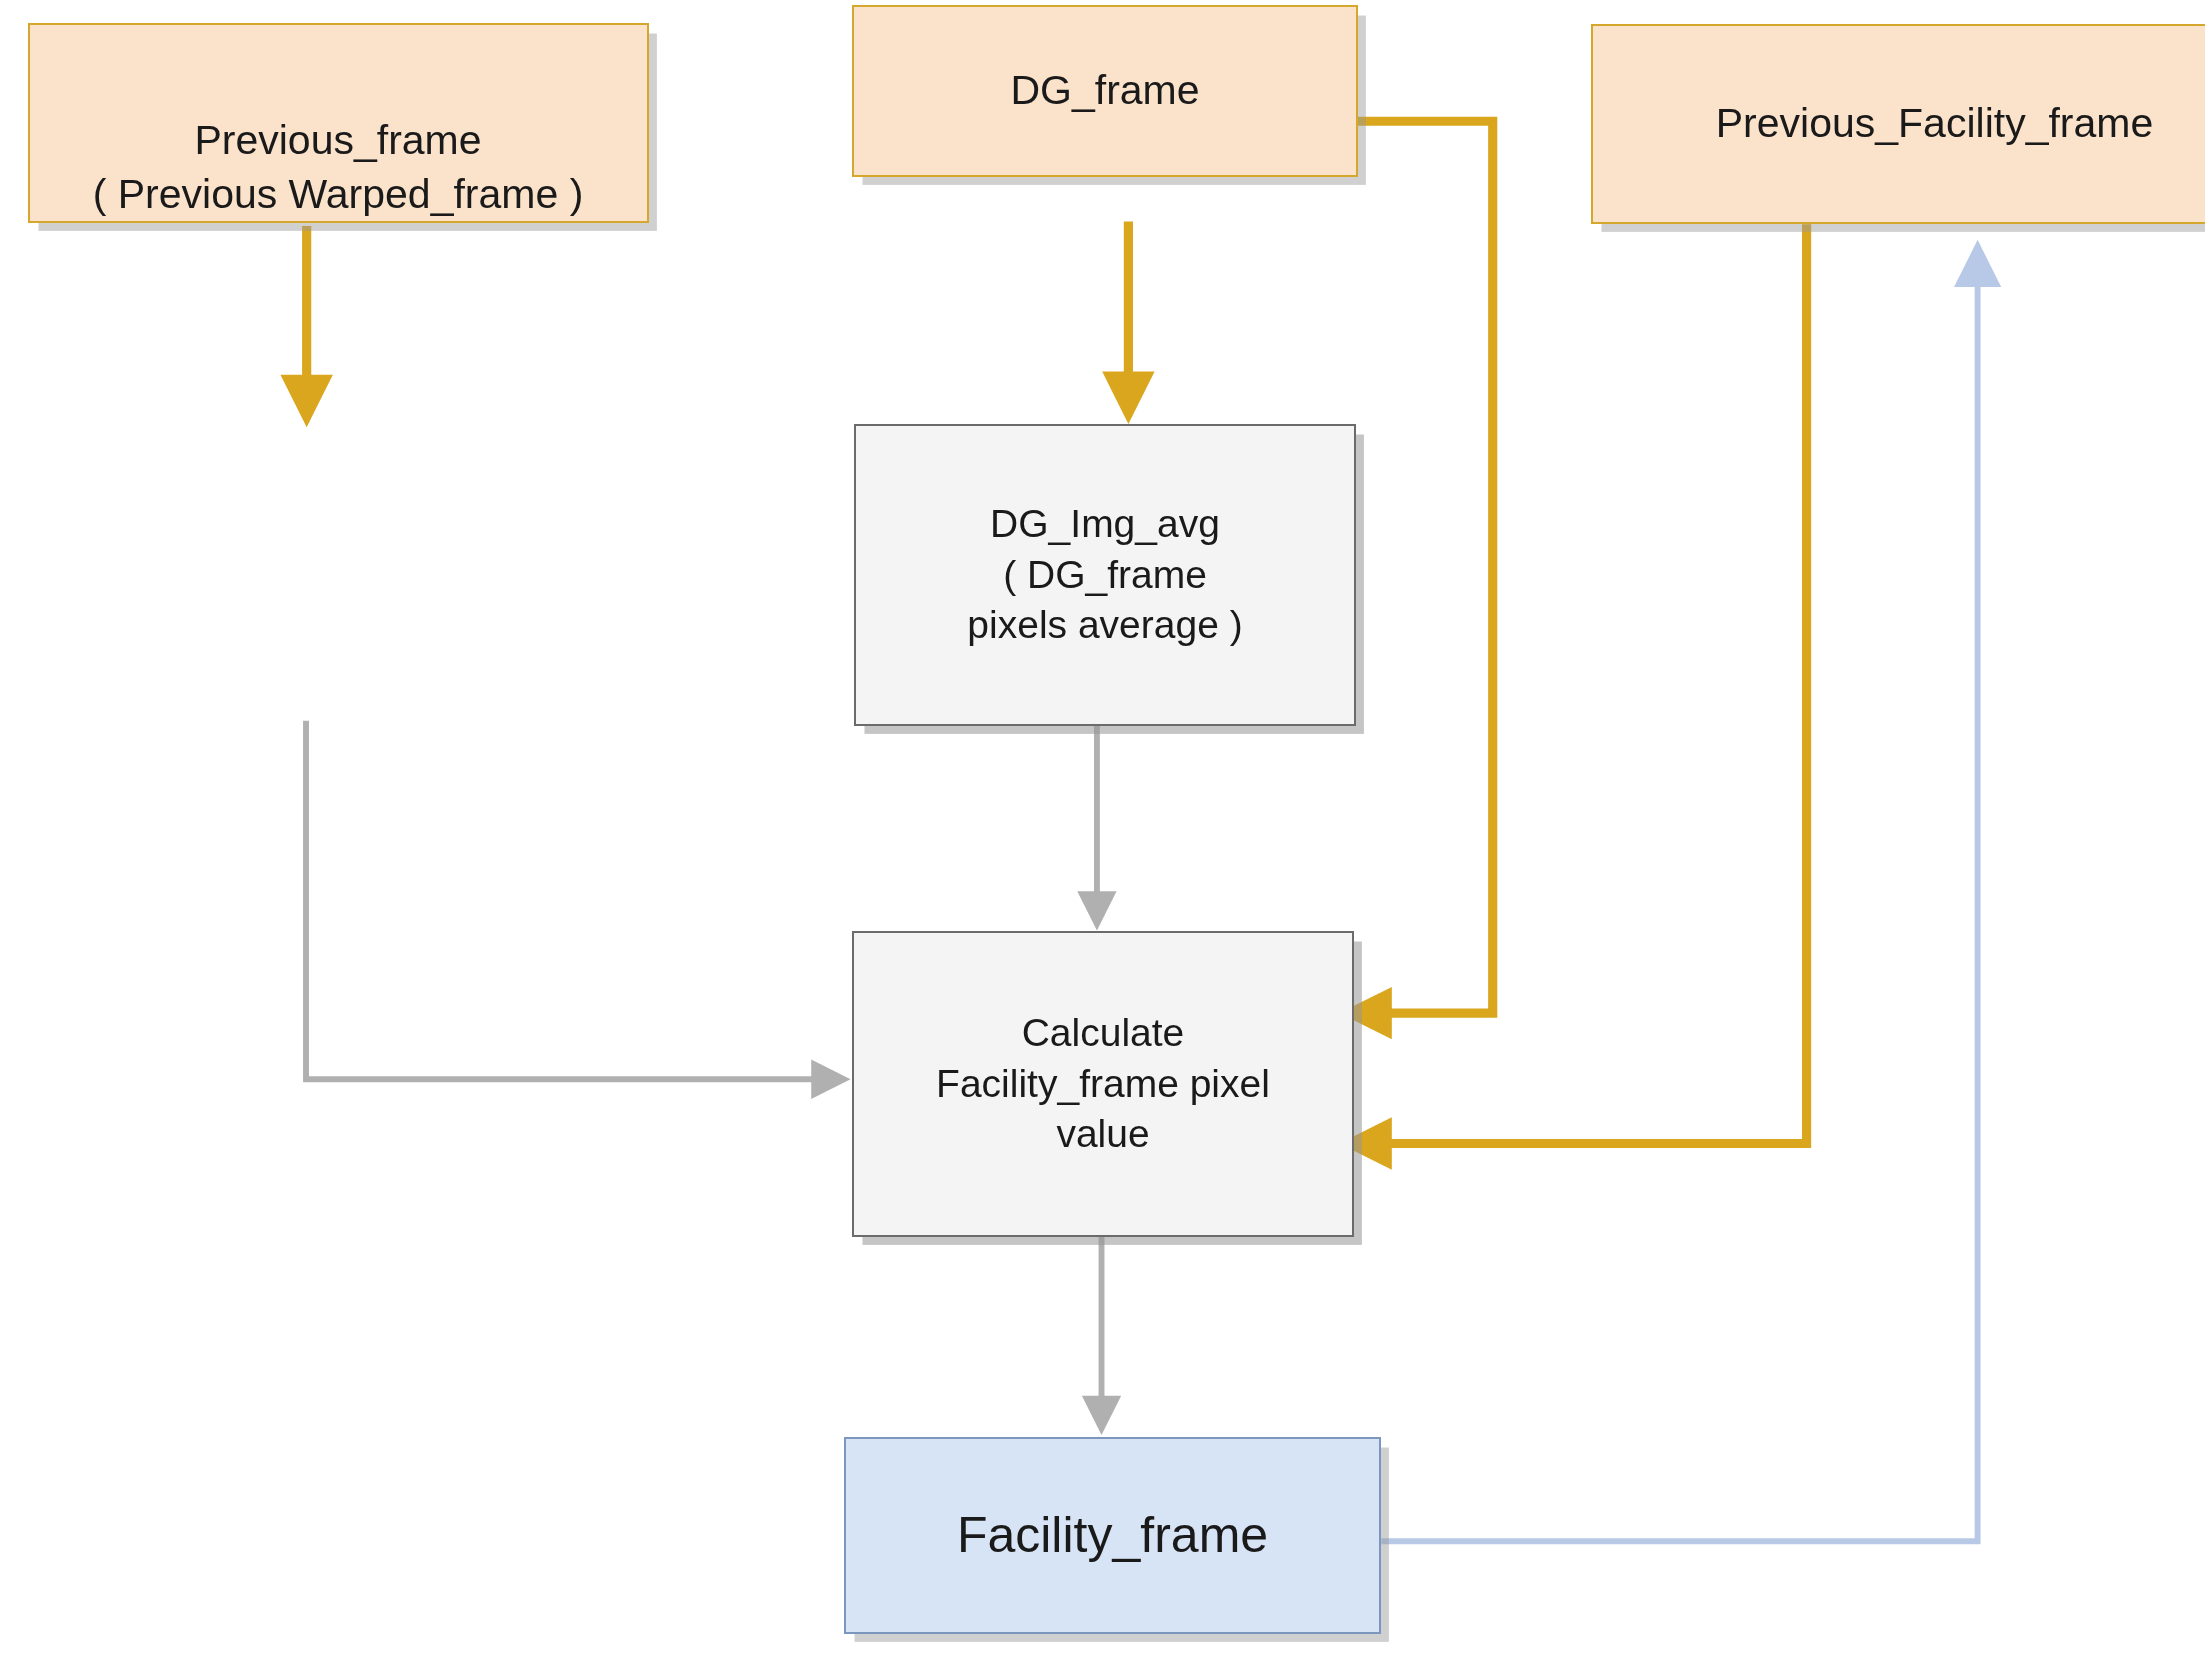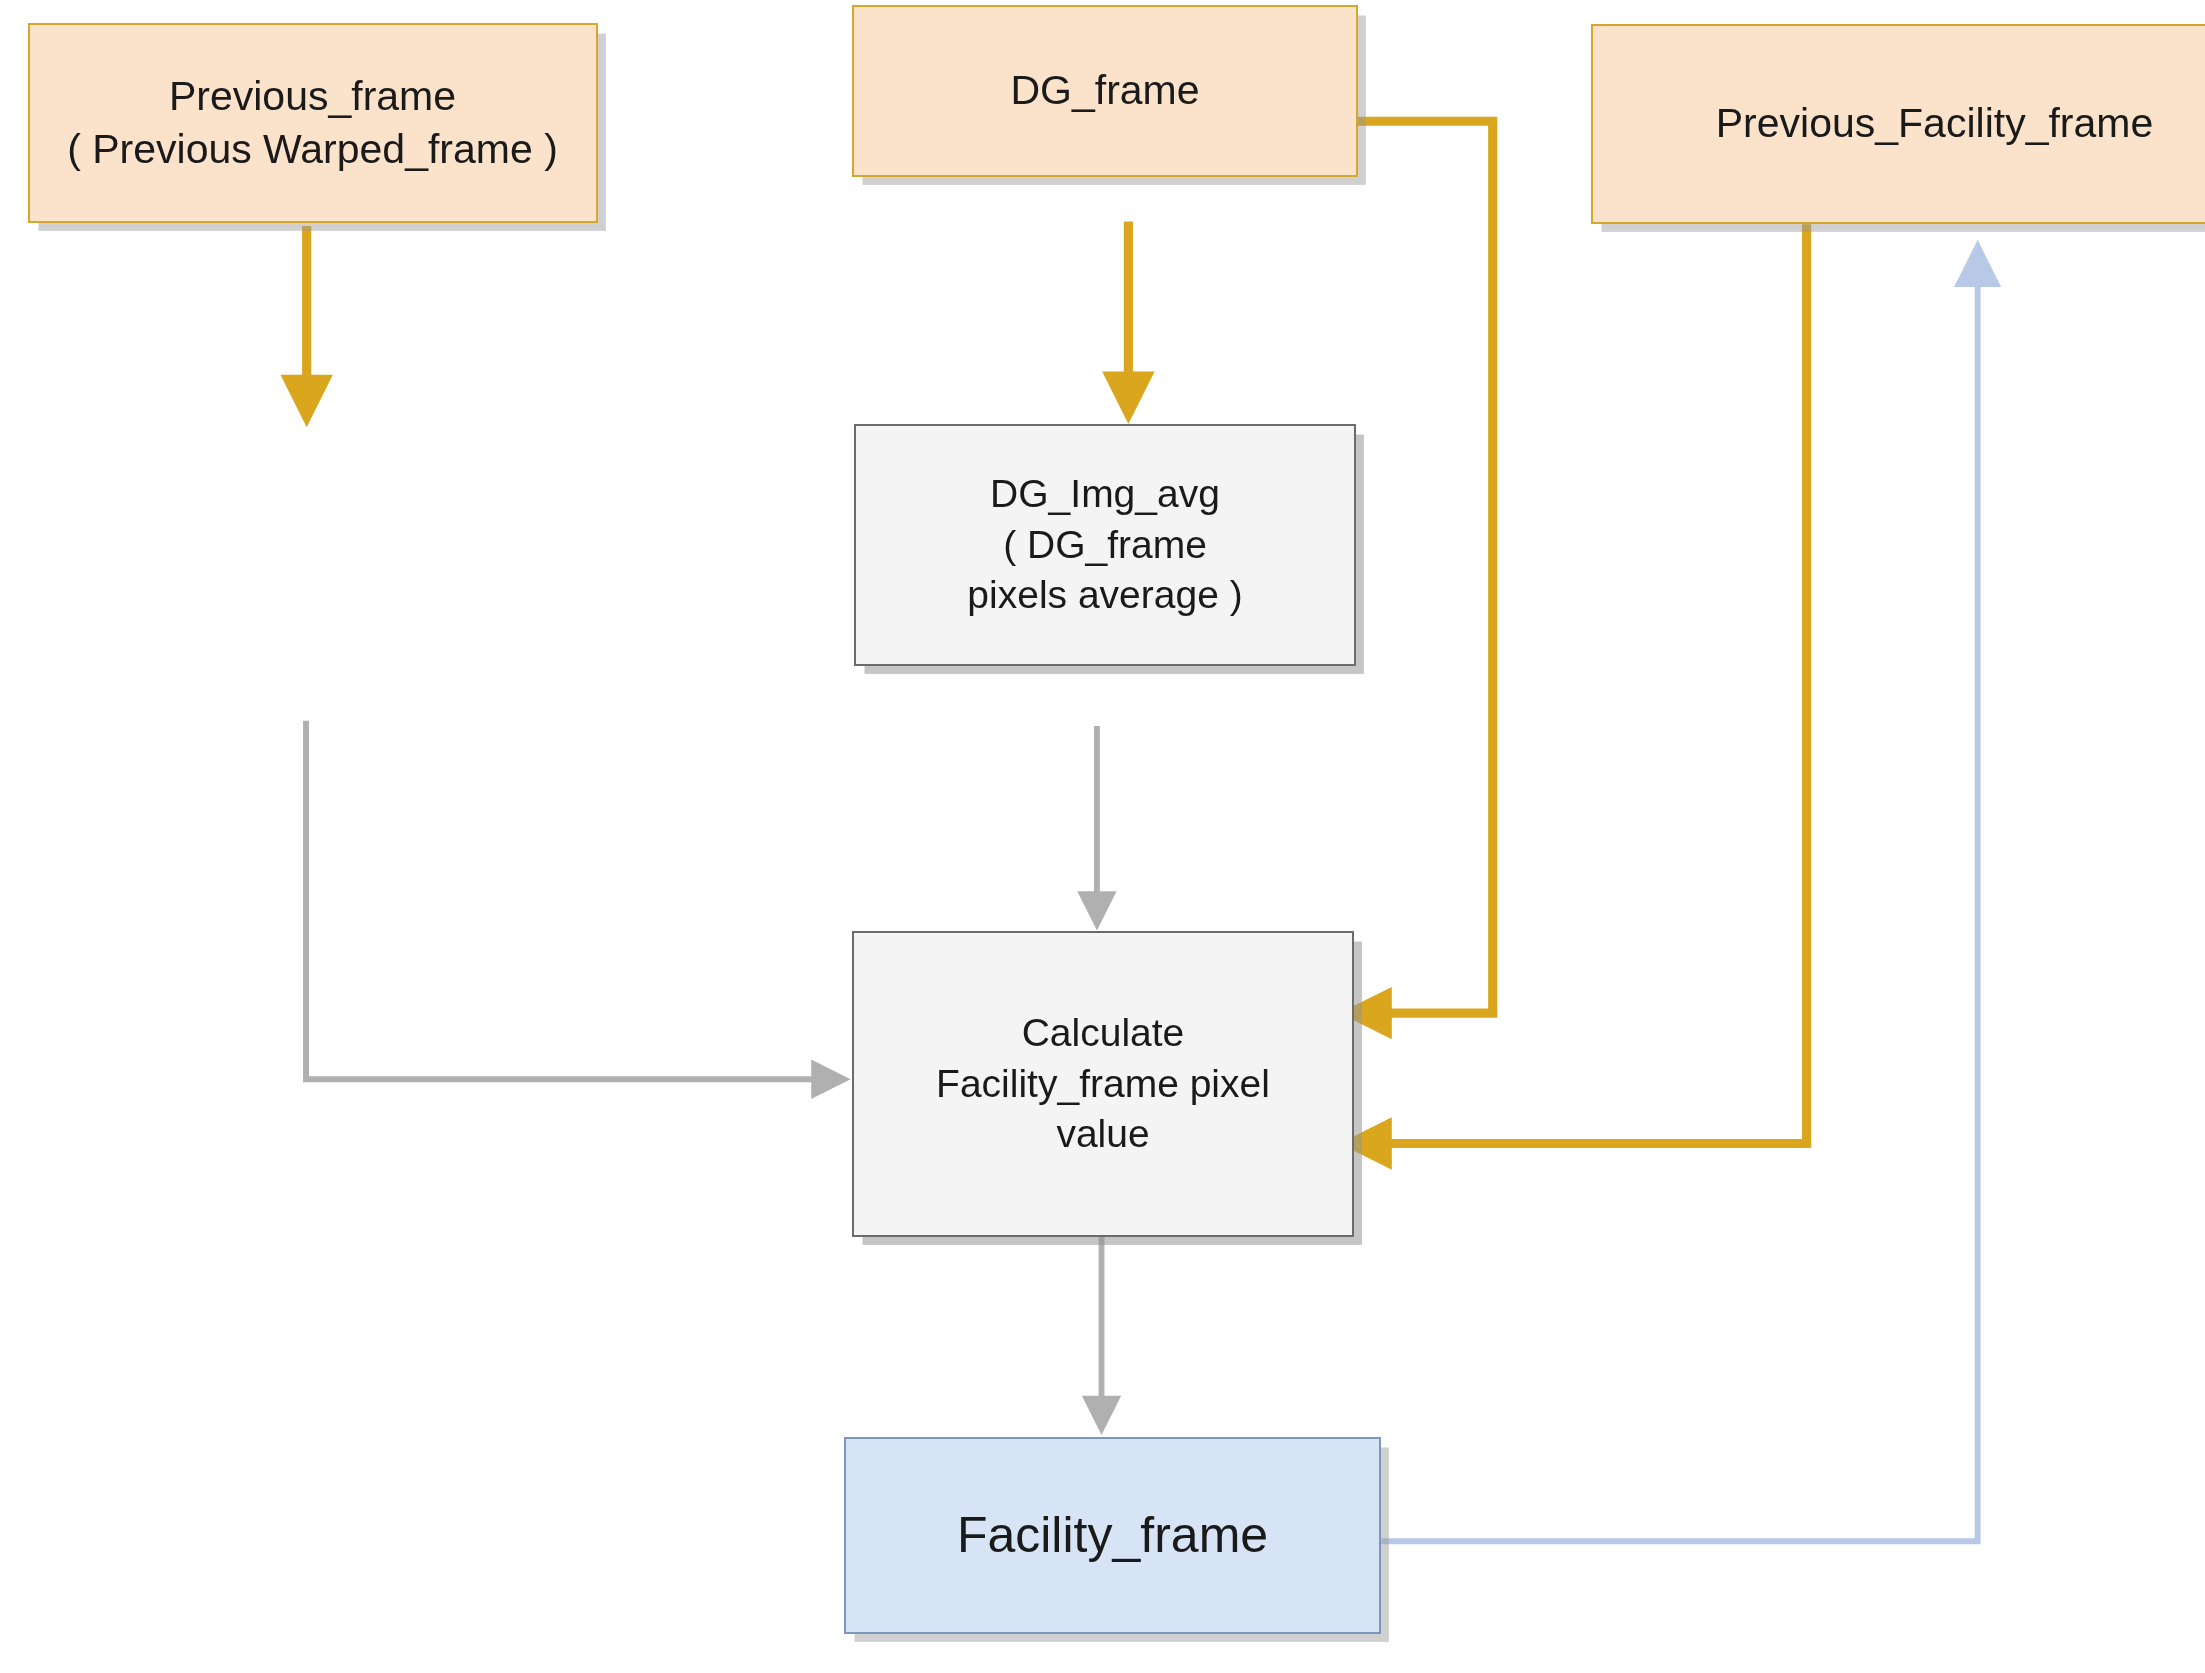--- a/index.html
+++ b/index.html
@@ -129,35 +129,35 @@
       <polygon class="head-grey" points="1681,2190 1651,2130 1711,2130"></polygon>
     </g>
 
     <g>
       <path class="edge-blue" d="M 2108 2352 L 3018 2352 L 3018 420"></path>
       <polygon class="head-blue" points="3018,366 2982,438 3054,438"></polygon>
     </g>
 
   </svg>
 
-  <div class="node node-data" style="left:27.5px; top:23px; width:570px; height:200px;">
+  <div class="node node-data" style="left:27.5px; top:23px; width:621px; height:200px;align-items:flex-end;">
     <div class="label">Previous_frame
 ( Previous Warped_frame )</div>
   </div>
 
   <div class="node node-data" style="left:852px; top:5px; width:506px; height:172px;">
     <div class="label">DG_frame</div>
   </div>
 
   <div class="node node-data" style="left:1591px; top:24px; width:687px; height:200px;">
     <div class="label">Previous_Facility_frame</div>
   </div>
 
 
-  <div class="node node-process" style="left:854px; top:424px; width:502px; height:242px;">
+  <div class="node node-process" style="left:854px; top:424px; width:502px; height:302px;">
     <div class="label">DG_Img_avg
 ( DG_frame
 pixels average )</div>
   </div>
 
   <div class="node node-process" style="left:852px; top:931px; width:502px; height:306px;">
     <div class="label">Calculate
 Facility_frame pixel
 value</div>
   </div>

